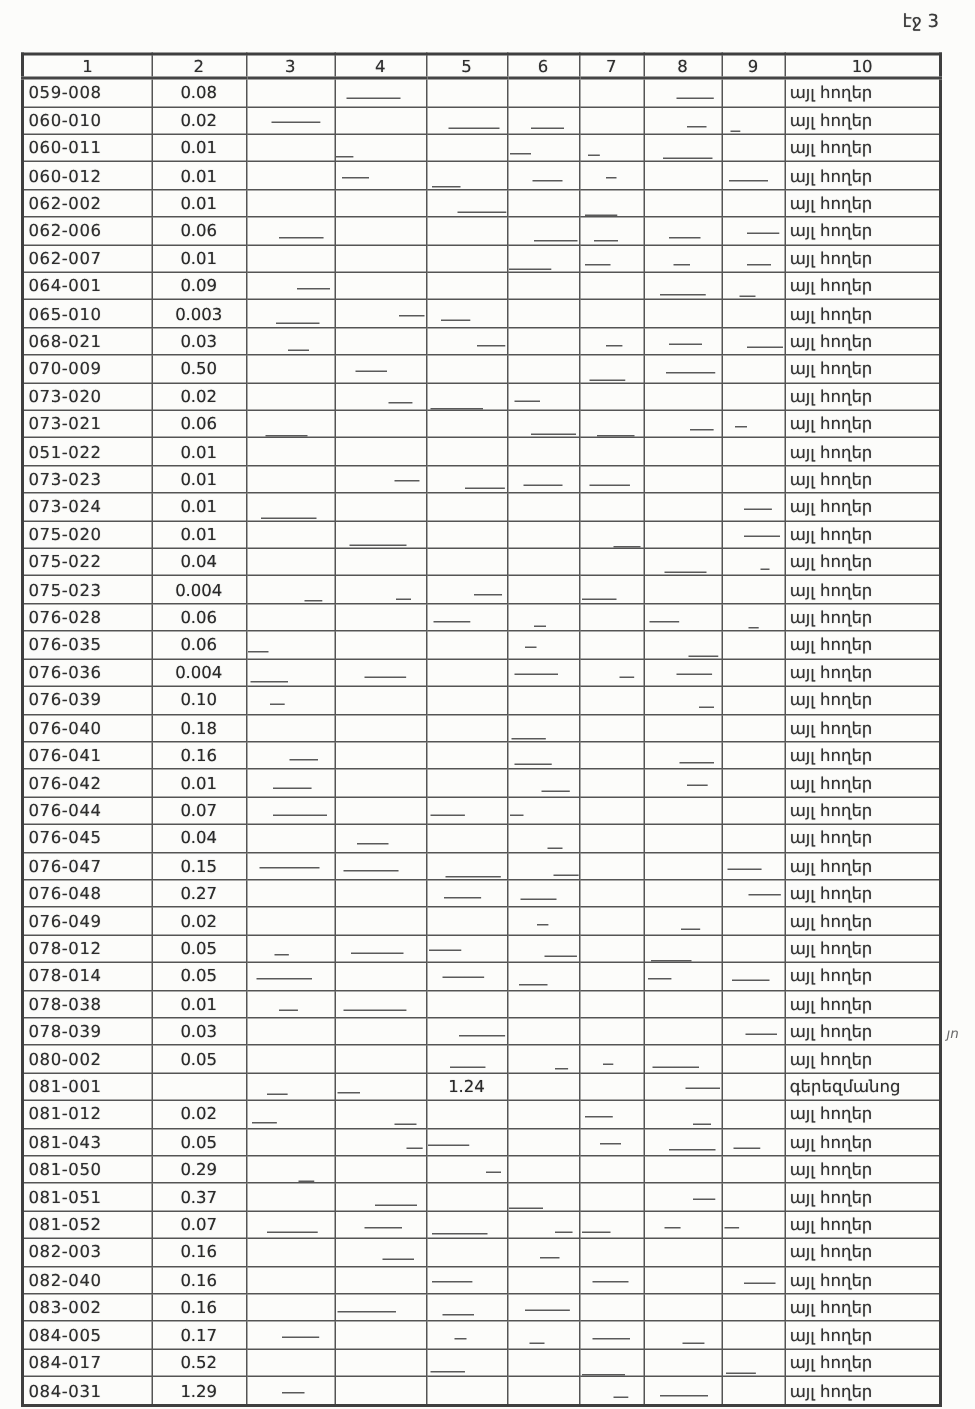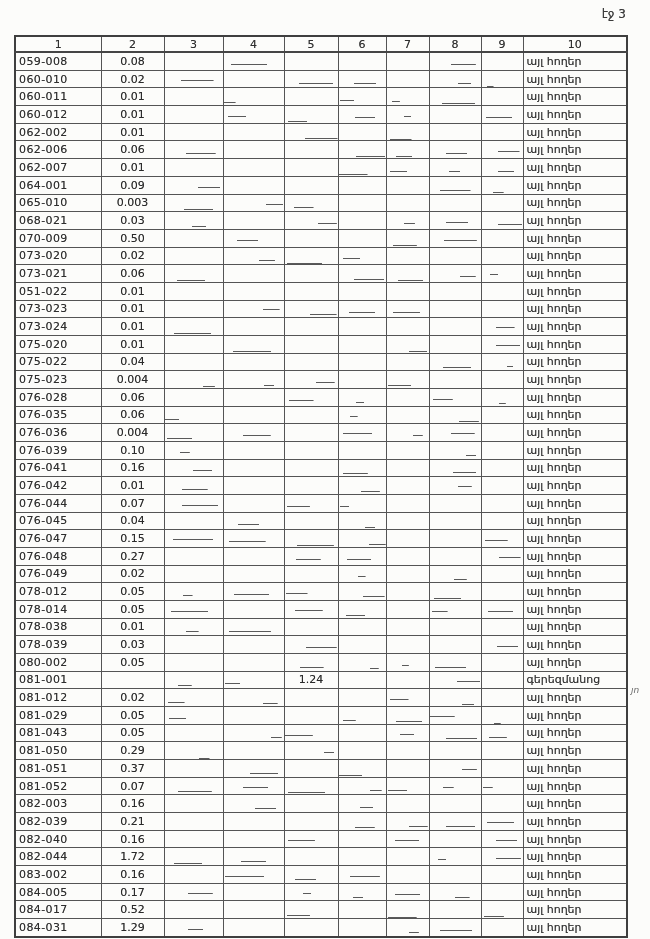--- a/index.html
+++ b/index.html
@@ -357,20 +357,32 @@
     <td class="noise" style="background-image: linear-gradient(rgb(90, 90, 90), rgb(90, 90, 90)); background-repeat: no-repeat; background-size: 16.9112% 1px; background-position: 32.0083% 66.1853%;"></td>
     <td class="noise"></td>
     <td class="col-val noise"></td>
     <td class="noise"></td>
     <td class="noise"></td>
     <td class="noise" style="background-image: linear-gradient(rgb(90, 90, 90), rgb(90, 90, 90)); background-repeat: no-repeat; background-size: 20.1126% 1px; background-position: 89.4372% 80.5912%;"></td>
     <td class="noise"></td>
     <td class="col-land">այլ հողեր</td>
   </tr>
       <tr>
+    <td class="col-code">076-040</td>
+    <td class="col-val">0.18</td>
+    <td class="noise"></td>
+    <td class="noise"></td>
+    <td class="col-val noise"></td>
+    <td class="noise" style="background-image: linear-gradient(rgb(90, 90, 90), rgb(90, 90, 90)); background-repeat: no-repeat; background-size: 48.6839% 1px; background-position: 9.88559% 96.9442%;"></td>
+    <td class="noise"></td>
+    <td class="noise"></td>
+    <td class="noise"></td>
+    <td class="col-land">այլ հողեր</td>
+  </tr>
+      <tr>
     <td class="col-code">076-041</td>
     <td class="col-val">0.16</td>
     <td class="noise" style="background-image: linear-gradient(rgb(90, 90, 90), rgb(90, 90, 90)); background-repeat: no-repeat; background-size: 32.9126% 1px; background-position: 73.5371% 67.7173%;"></td>
     <td class="noise"></td>
     <td class="col-val noise"></td>
     <td class="noise" style="background-image: linear-gradient(rgb(90, 90, 90), rgb(90, 90, 90)); background-repeat: no-repeat; background-size: 52.8339% 1px; background-position: 18.6034% 83.5161%;"></td>
     <td class="noise"></td>
     <td class="noise" style="background-image: linear-gradient(rgb(90, 90, 90), rgb(90, 90, 90)); background-repeat: no-repeat; background-size: 45.364% 1px; background-position: 85.1066% 80.574%;"></td>
     <td class="noise"></td>
     <td class="col-land">այլ հողեր</td>
@@ -522,32 +534,20 @@
       <tr>
     <td class="col-code">081-012</td>
     <td class="col-val">0.02</td>
     <td class="noise" style="background-image: linear-gradient(rgb(90, 90, 90), rgb(90, 90, 90)); background-repeat: no-repeat; background-size: 28.5591% 1px; background-position: 9.03418% 83.6291%;"></td>
     <td class="noise" style="background-image: linear-gradient(rgb(90, 90, 90), rgb(90, 90, 90)); background-repeat: no-repeat; background-size: 24.4486% 1px; background-position: 88.0184% 87.9532%;"></td>
     <td class="col-val noise"></td>
     <td class="noise"></td>
     <td class="noise" style="background-image: linear-gradient(rgb(90, 90, 90), rgb(90, 90, 90)); background-repeat: no-repeat; background-size: 44.1053% 1px; background-position: 15.525% 60.4183%;"></td>
     <td class="noise" style="background-image: linear-gradient(rgb(90, 90, 90), rgb(90, 90, 90)); background-repeat: no-repeat; background-size: 24.2682% 1px; background-position: 84.5514% 91.1128%;"></td>
     <td class="noise"></td>
-    <td class="col-land">այլ հողեր</td>
-  </tr>
-      <tr>
-    <td class="col-code">081-029</td>
-    <td class="col-val">0.05</td>
-    <td class="noise" style="background-image: linear-gradient(rgb(90, 90, 90), rgb(90, 90, 90)); background-repeat: no-repeat; background-size: 29.34% 1px; background-position: 10.7237% 70.4361%;"></td>
-    <td class="noise"></td>
-    <td class="col-val noise"></td>
-    <td class="noise" style="background-image: linear-gradient(rgb(90, 90, 90), rgb(90, 90, 90)); background-repeat: no-repeat; background-size: 27.2137% 1px; background-position: 12.3326% 85.2308%;"></td>
-    <td class="noise" style="background-image: linear-gradient(rgb(90, 90, 90), rgb(90, 90, 90)); background-repeat: no-repeat; background-size: 62.8466% 1px; background-position: 63.7305% 91.1217%;"></td>
-    <td class="noise" style="background-image: linear-gradient(rgb(90, 90, 90), rgb(90, 90, 90)); background-repeat: no-repeat; background-size: 48.4601% 1px; background-position: 2.02932% 57.3535%;"></td>
-    <td class="noise" style="background-image: linear-gradient(rgb(90, 90, 90), rgb(90, 90, 90)); background-repeat: no-repeat; background-size: 16.4091% 1px; background-position: 37.6991% 99.8432%;"></td>
     <td class="col-land">այլ հողեր</td>
   </tr>
       <tr>
     <td class="col-code">081-043</td>
     <td class="col-val">0.05</td>
     <td class="noise"></td>
     <td class="noise" style="background-image: linear-gradient(rgb(90, 90, 90), rgb(90, 90, 90)); background-repeat: no-repeat; background-size: 17.9872% 1px; background-position: 96.2667% 78.1068%;"></td>
     <td class="col-val noise" style="background-image: linear-gradient(rgb(90, 90, 90), rgb(90, 90, 90)); background-repeat: no-repeat; background-size: 52.5102% 1px; background-position: 1.80784% 63.7907%;"></td>
     <td class="noise"></td>
     <td class="noise" style="background-image: linear-gradient(rgb(90, 90, 90), rgb(90, 90, 90)); background-repeat: no-repeat; background-size: 33.6467% 1px; background-position: 46.9311% 57.2148%;"></td>
@@ -597,53 +597,29 @@
     <td class="noise"></td>
     <td class="noise" style="background-image: linear-gradient(rgb(90, 90, 90), rgb(90, 90, 90)); background-repeat: no-repeat; background-size: 35.7405% 1px; background-position: 82.896% 79.2249%;"></td>
     <td class="col-val noise"></td>
     <td class="noise" style="background-image: linear-gradient(rgb(90, 90, 90), rgb(90, 90, 90)); background-repeat: no-repeat; background-size: 28.5278% 1px; background-position: 64.3656% 74.2168%;"></td>
     <td class="noise"></td>
     <td class="noise"></td>
     <td class="noise"></td>
     <td class="col-land">այլ հողեր</td>
   </tr>
       <tr>
-    <td class="col-code">082-039</td>
-    <td class="col-val">0.21</td>
-    <td class="noise"></td>
-    <td class="noise"></td>
-    <td class="col-val noise"></td>
-    <td class="noise" style="background-image: linear-gradient(rgb(90, 90, 90), rgb(90, 90, 90)); background-repeat: no-repeat; background-size: 42.0867% 1px; background-position: 62.2282% 91.2829%;"></td>
-    <td class="noise" style="background-image: linear-gradient(rgb(90, 90, 90), rgb(90, 90, 90)); background-repeat: no-repeat; background-size: 44.6216% 1px; background-position: 95.4596% 84.9331%;"></td>
-    <td class="noise" style="background-image: linear-gradient(rgb(90, 90, 90), rgb(90, 90, 90)); background-repeat: no-repeat; background-size: 57.5294% 1px; background-position: 78.166% 83.7744%;"></td>
-    <td class="noise" style="background-image: linear-gradient(rgb(90, 90, 90), rgb(90, 90, 90)); background-repeat: no-repeat; background-size: 66.3082% 1px; background-position: 36.3241% 56.9571%;"></td>
-    <td class="col-land">այլ հողեր</td>
-  </tr>
-      <tr>
     <td class="col-code">082-040</td>
     <td class="col-val">0.16</td>
     <td class="noise"></td>
     <td class="noise"></td>
     <td class="col-val noise" style="background-image: linear-gradient(rgb(90, 90, 90), rgb(90, 90, 90)); background-repeat: no-repeat; background-size: 50.8083% 1px; background-position: 11.8843% 59.9964%;"></td>
     <td class="noise"></td>
     <td class="noise" style="background-image: linear-gradient(rgb(90, 90, 90), rgb(90, 90, 90)); background-repeat: no-repeat; background-size: 57.807% 1px; background-position: 49.4474% 57.9886%;"></td>
     <td class="noise"></td>
     <td class="noise" style="background-image: linear-gradient(rgb(90, 90, 90), rgb(90, 90, 90)); background-repeat: no-repeat; background-size: 52.2416% 1px; background-position: 74.6826% 60.7418%;"></td>
-    <td class="col-land">այլ հողեր</td>
-  </tr>
-      <tr>
-    <td class="col-code">082-044</td>
-    <td class="col-val">1.72</td>
-    <td class="noise" style="background-image: linear-gradient(rgb(90, 90, 90), rgb(90, 90, 90)); background-repeat: no-repeat; background-size: 49.0214% 1px; background-position: 30.7452% 92.9288%;"></td>
-    <td class="noise" style="background-image: linear-gradient(rgb(90, 90, 90), rgb(90, 90, 90)); background-repeat: no-repeat; background-size: 41.7846% 1px; background-position: 50.6577% 79.1722%;"></td>
-    <td class="col-val noise"></td>
-    <td class="noise"></td>
-    <td class="noise"></td>
-    <td class="noise" style="background-image: linear-gradient(rgb(90, 90, 90), rgb(90, 90, 90)); background-repeat: no-repeat; background-size: 16.0816% 1px; background-position: 19.6798% 67.9306%;"></td>
-    <td class="noise" style="background-image: linear-gradient(rgb(90, 90, 90), rgb(90, 90, 90)); background-repeat: no-repeat; background-size: 60.7251% 1px; background-position: 90.2533% 61.4308%;"></td>
     <td class="col-land">այլ հողեր</td>
   </tr>
       <tr>
     <td class="col-code">083-002</td>
     <td class="col-val">0.16</td>
     <td class="noise"></td>
     <td class="noise" style="background-image: linear-gradient(rgb(90, 90, 90), rgb(90, 90, 90)); background-repeat: no-repeat; background-size: 64.981% 1px; background-position: 6.66699% 64.896%;"></td>
     <td class="col-val noise" style="background-image: linear-gradient(rgb(90, 90, 90), rgb(90, 90, 90)); background-repeat: no-repeat; background-size: 40.3221% 1px; background-position: 33.6991% 82.0122%;"></td>
     <td class="noise" style="background-image: linear-gradient(rgb(90, 90, 90), rgb(90, 90, 90)); background-repeat: no-repeat; background-size: 63.6449% 1px; background-position: 69.4391% 61.3756%;"></td>
     <td class="noise"></td>

